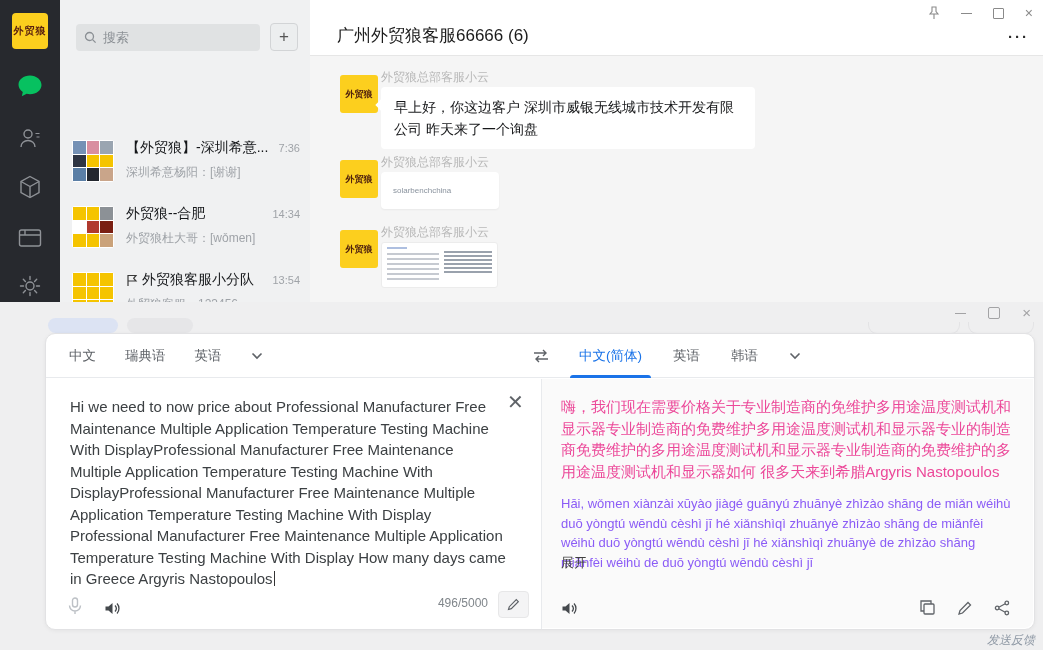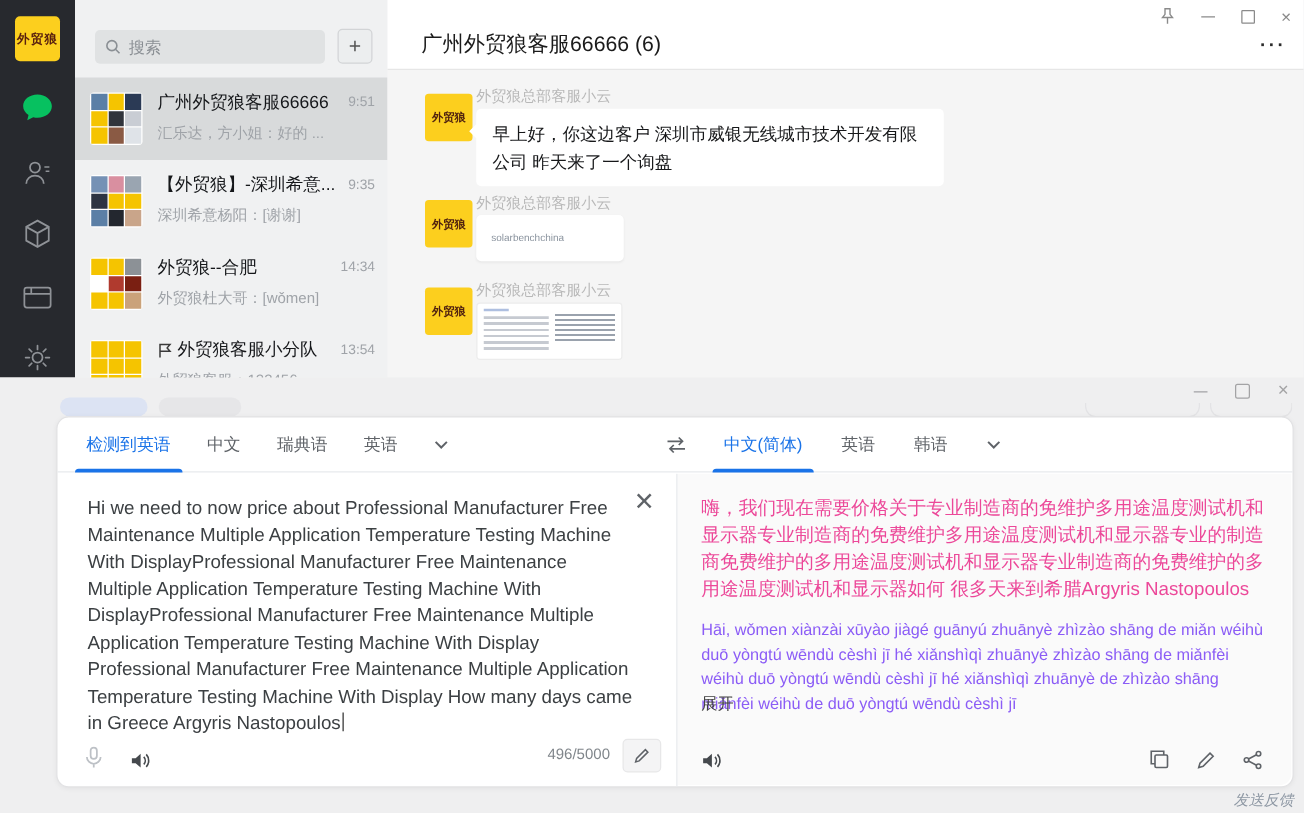--- a/index.html
+++ b/index.html
@@ -131,57 +131,37 @@
   <section class="chatlist">
     <div class="searchbar">
       <svg width="13" height="13" viewBox="0 0 13 13" fill="none" stroke="#8a8f94" stroke-width="1.3">
           <circle cx="5.5" cy="5.5" r="4"></circle>
           <path d="M8.6 8.6l3 3"></path>
         </svg>
       <span>搜索</span>
     </div>
     <div class="addbtn">+</div>
 
-    <div class="citem selected" style="top:62px">
-      <div class="cavatar">
-          <div style="background: rgb(91, 127, 166);"></div>
-          <div style="background: rgb(245, 196, 0);"></div>
-          <div style="background: rgb(43, 58, 85);"></div>
-          <div style="background: rgb(245, 196, 0);"></div>
-          <div style="background: rgb(48, 52, 60);"></div>
-          <div style="background: rgb(201, 205, 212);"></div>
-          <div style="background: rgb(245, 196, 0);"></div>
-          <div style="background: rgb(138, 90, 68);"></div>
-          <div style="background: rgb(223, 227, 232);"></div>
-        </div>
-      <div class="cbody">
-        <div class="crow1">
-          <span class="ctitle">广州外贸狼客服66666</span>
-          <span class="ctime">9:51</span>
-        </div>
-        <div class="cprev">汇乐达，方小姐：好的 ...</div>
-      </div>
-    </div>
 
     <div class="citem" style="top:128px">
       <div class="cavatar">
           <div style="background: rgb(117, 145, 181);"></div>
           <div style="background: rgb(217, 143, 160);"></div>
           <div style="background: rgb(154, 165, 177);"></div>
           <div style="background: rgb(46, 52, 66);"></div>
           <div style="background: rgb(245, 196, 0);"></div>
           <div style="background: rgb(245, 196, 0);"></div>
           <div style="background: rgb(91, 127, 166);"></div>
           <div style="background: rgb(35, 39, 47);"></div>
           <div style="background: rgb(201, 165, 138);"></div>
         </div>
       <div class="cbody">
         <div class="crow1">
           <span class="ctitle">【外贸狼】-深圳希意...</span>
-          <span class="ctime">9:35</span>
+          <span class="ctime">7:36</span>
         </div>
         <div class="cprev">深圳希意杨阳：[谢谢]</div>
       </div>
     </div>
 
     <div class="citem" style="top:194px">
       <div class="cavatar">
           <div style="background: rgb(245, 196, 0);"></div>
           <div style="background: rgb(245, 196, 0);"></div>
           <div style="background: rgb(140, 145, 150);"></div>
@@ -274,21 +254,20 @@
   <div class="ov-ctl">
     <span class="min"></span>
     <span class="max"></span>
     <span class="cls">×</span>
   </div>
 
   <div class="tcard">
     <div class="rpane"></div>
     <div class="tabbar">
       <div class="tabs-l">
-        <span class="tab active">检测到英语</span>
         <span class="tab">中文</span>
         <span class="tab">瑞典语</span>
         <span class="tab">英语</span>
         <svg width="12" height="8" viewBox="0 0 12 8" fill="none" stroke="#5f6368" stroke-width="1.6">
             <path d="M1.5 1.5L6 6l4.5-4.5"></path>
           </svg>
       </div>
       <div class="tabs-r">
         <span class="tab active">中文(简体)</span>
         <span class="tab">英语</span>

